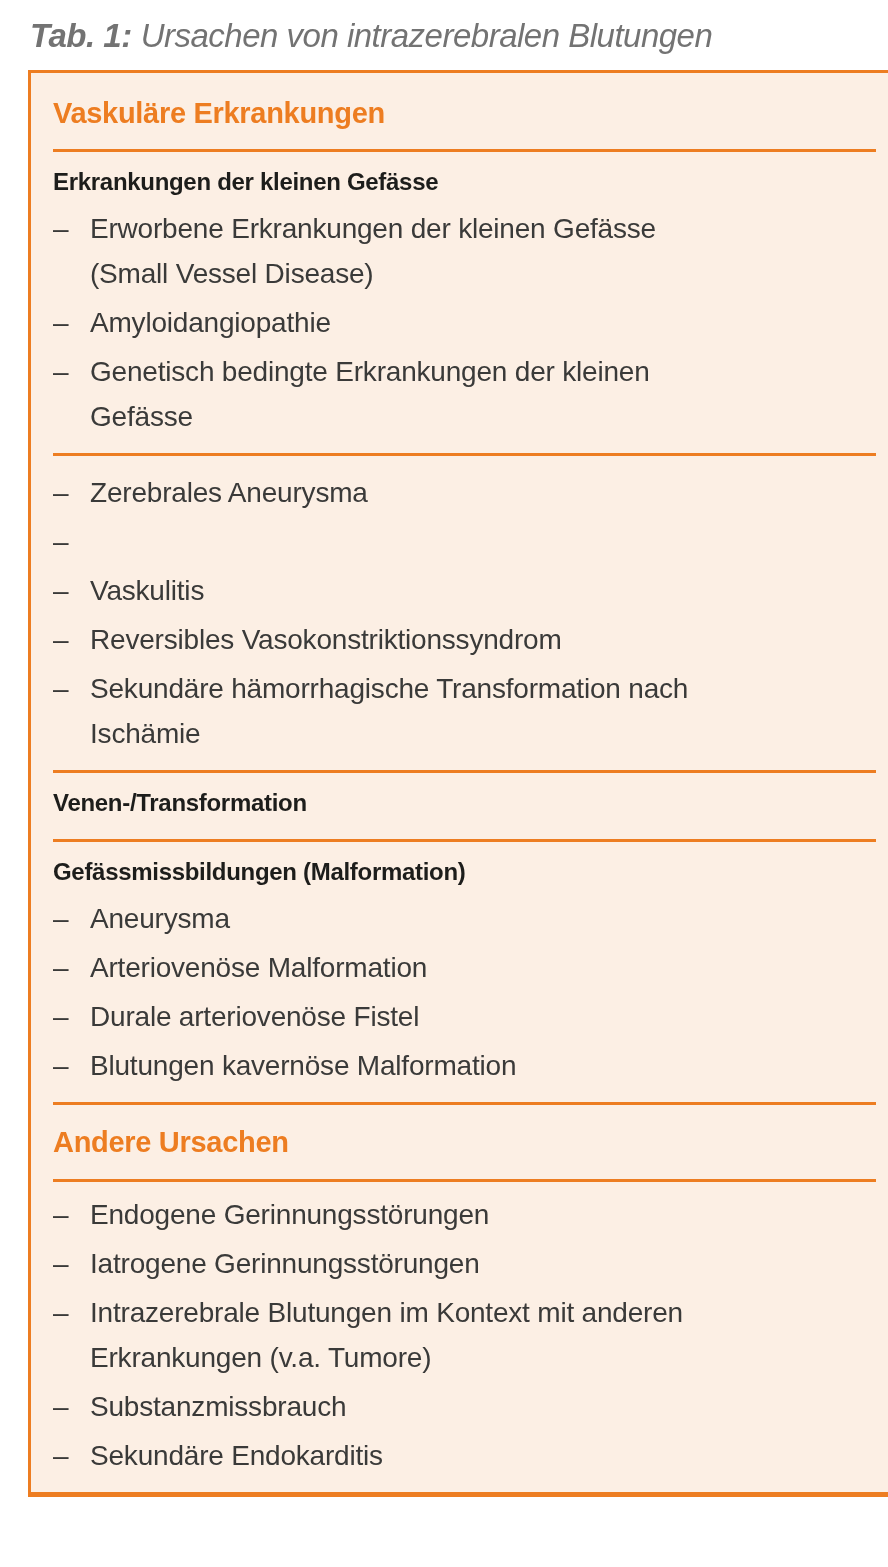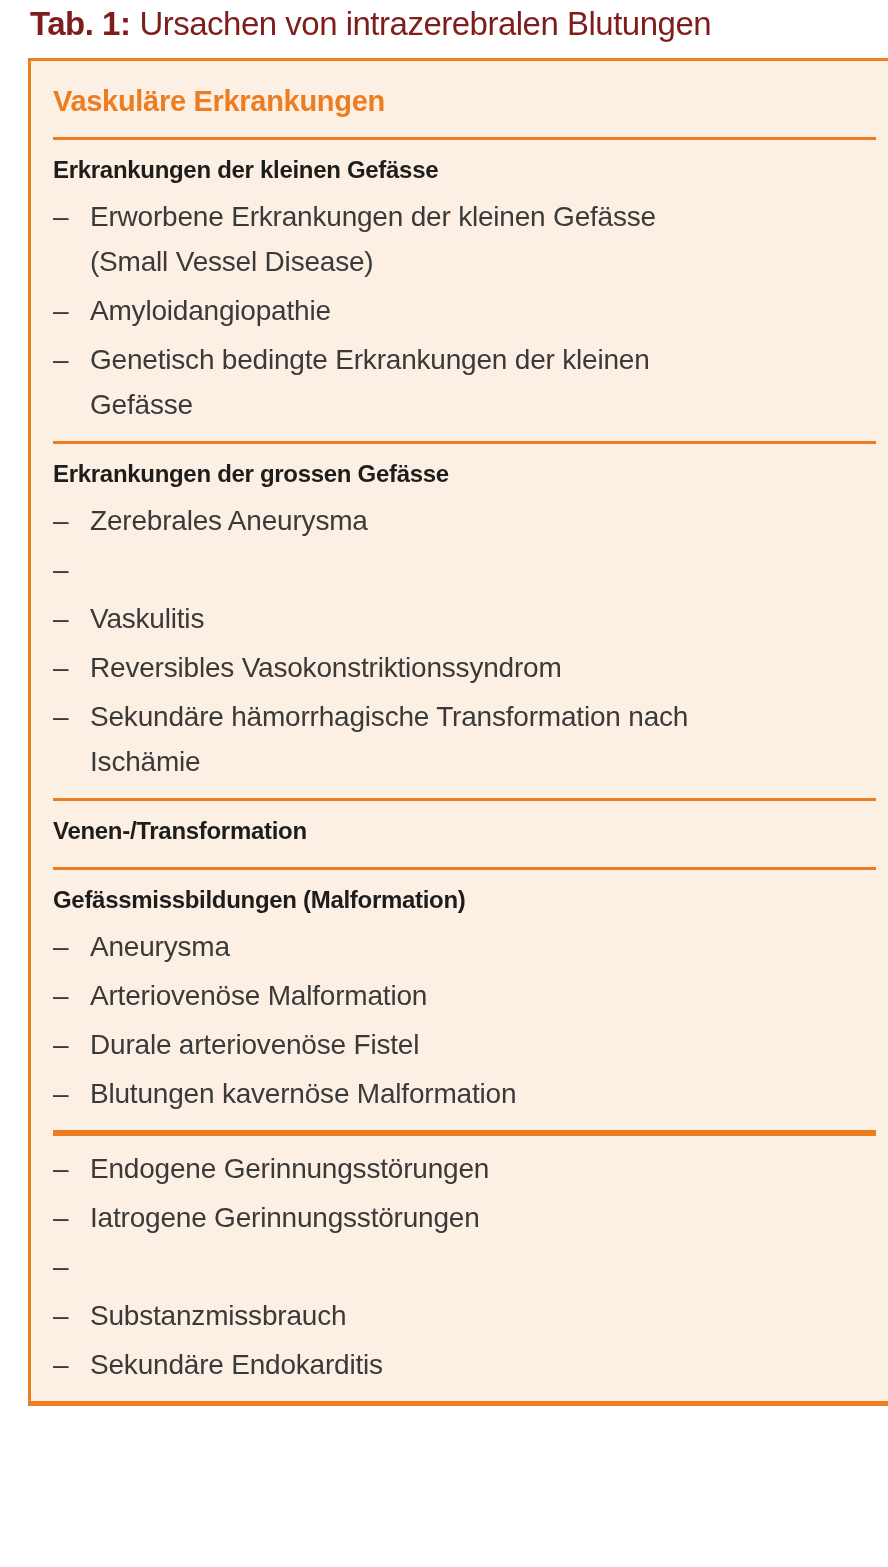--- a/index.html
+++ b/index.html
@@ -4,27 +4,28 @@
 <style>
   * { margin: 0; padding: 0; box-sizing: border-box; }
   html, body {
     width: 888px;
     background: #ffffff;
     font-family: "Liberation Sans", sans-serif;
   }
   body { height: 1567px; overflow: hidden; }
 
   .title {
-    margin: 4px 0 0 30px;
+    margin: 16px 0 0 30px;
     font-size: 33px;
     line-height: 40px;
     font-weight: 400;
-    color: #7f1d1d;
+    color: #737373;
     letter-spacing: -0.5px;
     white-space: nowrap;
+    font-style: italic;
   }
   .title-label { font-weight: 700; }
   .title-text { margin-left: 9px; }
 
   .panel {
     margin: 14px 0 0 28px;
     width: 873px;
     background: #fcefe4;
     border: 3px solid #ed7d21;
     border-bottom-width: 5px;
@@ -100,21 +101,20 @@
     <div class="item">
       <span class="dash">–</span>
       <span class="item-text">Genetisch bedingte Erkrankungen der kleinen
 Gefässe</span>
     </div>
   </section>
 
   <div class="rule"></div>
 
   <section class="group">
-    <div class="group-heading">Erkrankungen der grossen Gefässe</div>
     <div class="item">
       <span class="dash">–</span>
       <span class="item-text">Zerebrales Aneurysma</span>
     </div>
     <div class="item">
       <span class="dash">–</span>
     </div>
     <div class="item">
       <span class="dash">–</span>
       <span class="item-text">Vaskulitis</span>
@@ -153,34 +153,37 @@
       <span class="item-text">Durale arteriovenöse Fistel</span>
     </div>
     <div class="item">
       <span class="dash">–</span>
       <span class="item-text">Blutungen kavernöse Malformation</span>
     </div>
   </section>
 
   <div class="rule"></div>
 
+  <div class="cat-heading second">Andere Ursachen</div>
 
   <div class="rule"></div>
 
   <section class="group no-heading">
     <div class="item">
       <span class="dash">–</span>
       <span class="item-text">Endogene Gerinnungsstörungen</span>
     </div>
     <div class="item">
       <span class="dash">–</span>
       <span class="item-text">Iatrogene Gerinnungsstörungen</span>
     </div>
     <div class="item">
       <span class="dash">–</span>
+      <span class="item-text">Intrazerebrale Blutungen im Kontext mit anderen
+Erkrankungen (v.a. Tumore)</span>
     </div>
     <div class="item">
       <span class="dash">–</span>
       <span class="item-text">Substanzmissbrauch</span>
     </div>
     <div class="item">
       <span class="dash">–</span>
       <span class="item-text">Sekundäre Endokarditis</span>
     </div>
   </section>

